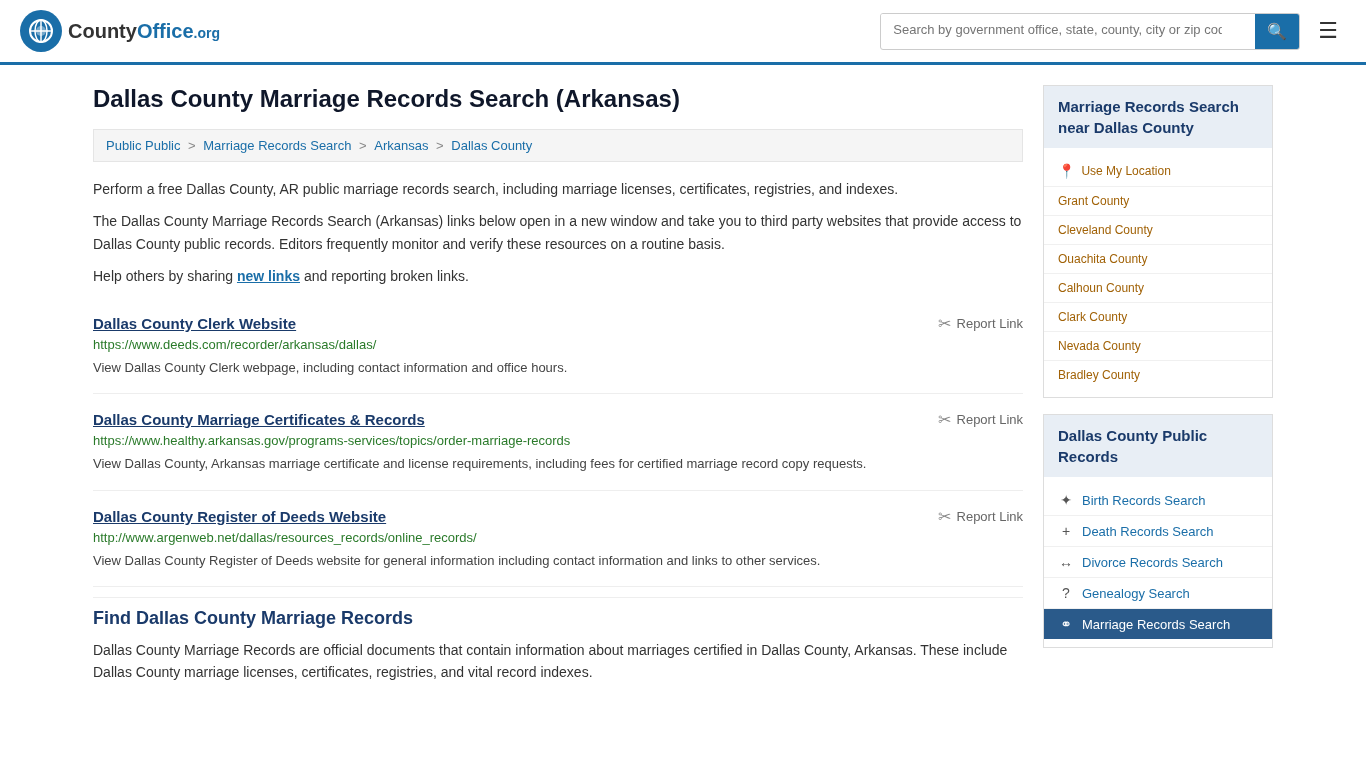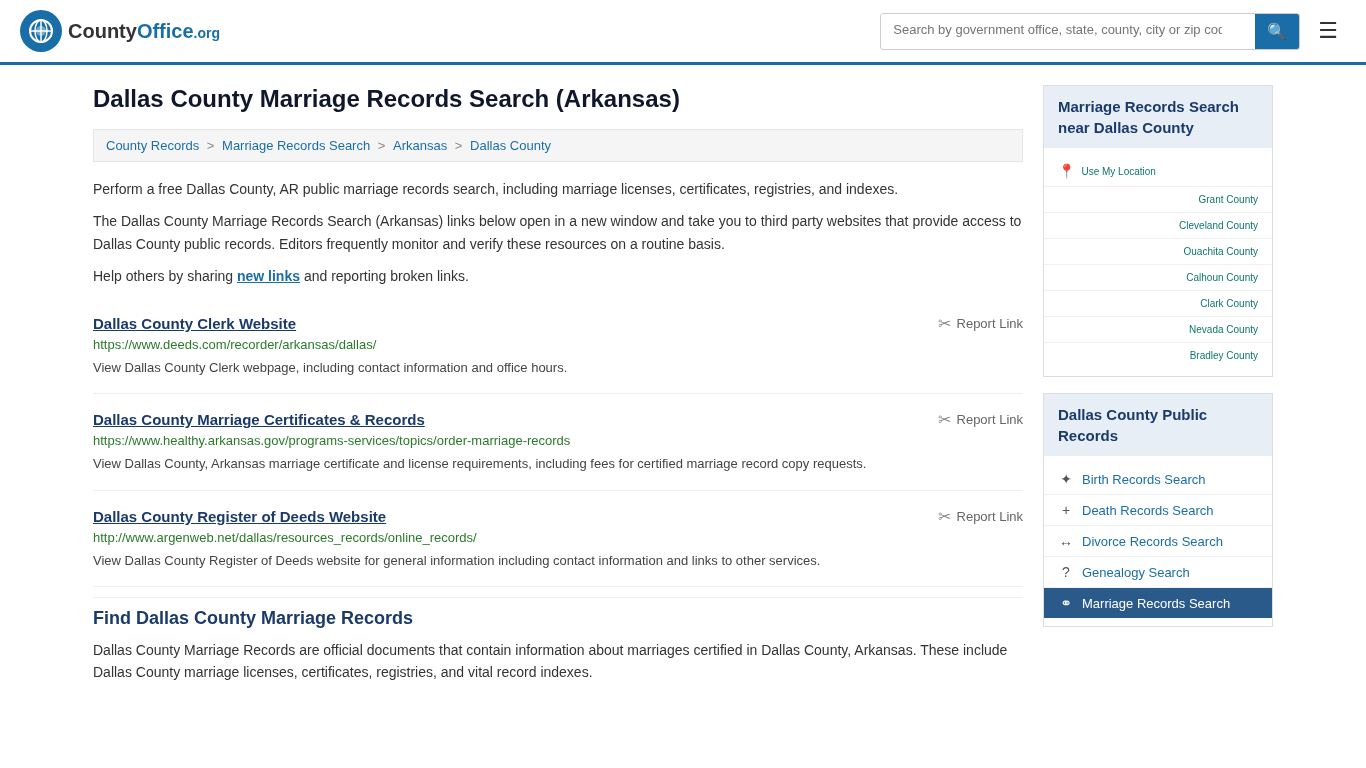--- a/index.html
+++ b/index.html
@@ -198,25 +198,24 @@
       font-weight: bold;
       color: #1a3a6a;
       line-height: 1.4;
     }
     .sidebar-card-body {
       padding: 8px 0;
     }
     .sidebar-link {
       display: block;
       padding: 7px 14px;
-      font-size: 10px;
-      color: #0f766e;
+      font-size: 12px;
+      color: #a16207;
       text-decoration: none;
       border-bottom: 1px solid #f0f0f0;
-      text-align: right;
     }
     .sidebar-link:last-child { border-bottom: none; }
     .sidebar-use-location {
       display: flex;
       align-items: center;
       gap: 6px;
       padding: 7px 14px;
       border-bottom: 1px solid #f0f0f0;
     }
     .pin-icon {
@@ -282,21 +281,21 @@
   </div>
 </header>
 
 <div class="page-container">
 
   <main class="main-content">
 
     <h1 class="page-title">Dallas County Marriage Records Search (Arkansas)</h1>
 
     <div class="breadcrumb">
-      <a href="#">County Records</a>
+      <a href="#">Public Public</a>
       <span> &gt; </span>
       <a href="#">Marriage Records Search</a>
       <span> &gt; </span>
       <a href="#">Arkansas</a>
       <span> &gt; </span>
       <a href="#">Dallas County</a>
     </div>
 
     <p class="intro-text">Perform a free Dallas County, AR public marriage records search, including marriage licenses, certificates, registries, and indexes.</p>
     <p class="intro-text">The Dallas County Marriage Records Search (Arkansas) links below open in a new window and take you to third party websites that provide access to Dallas County public records. Editors frequently monitor and verify these resources on a routine basis.</p>

